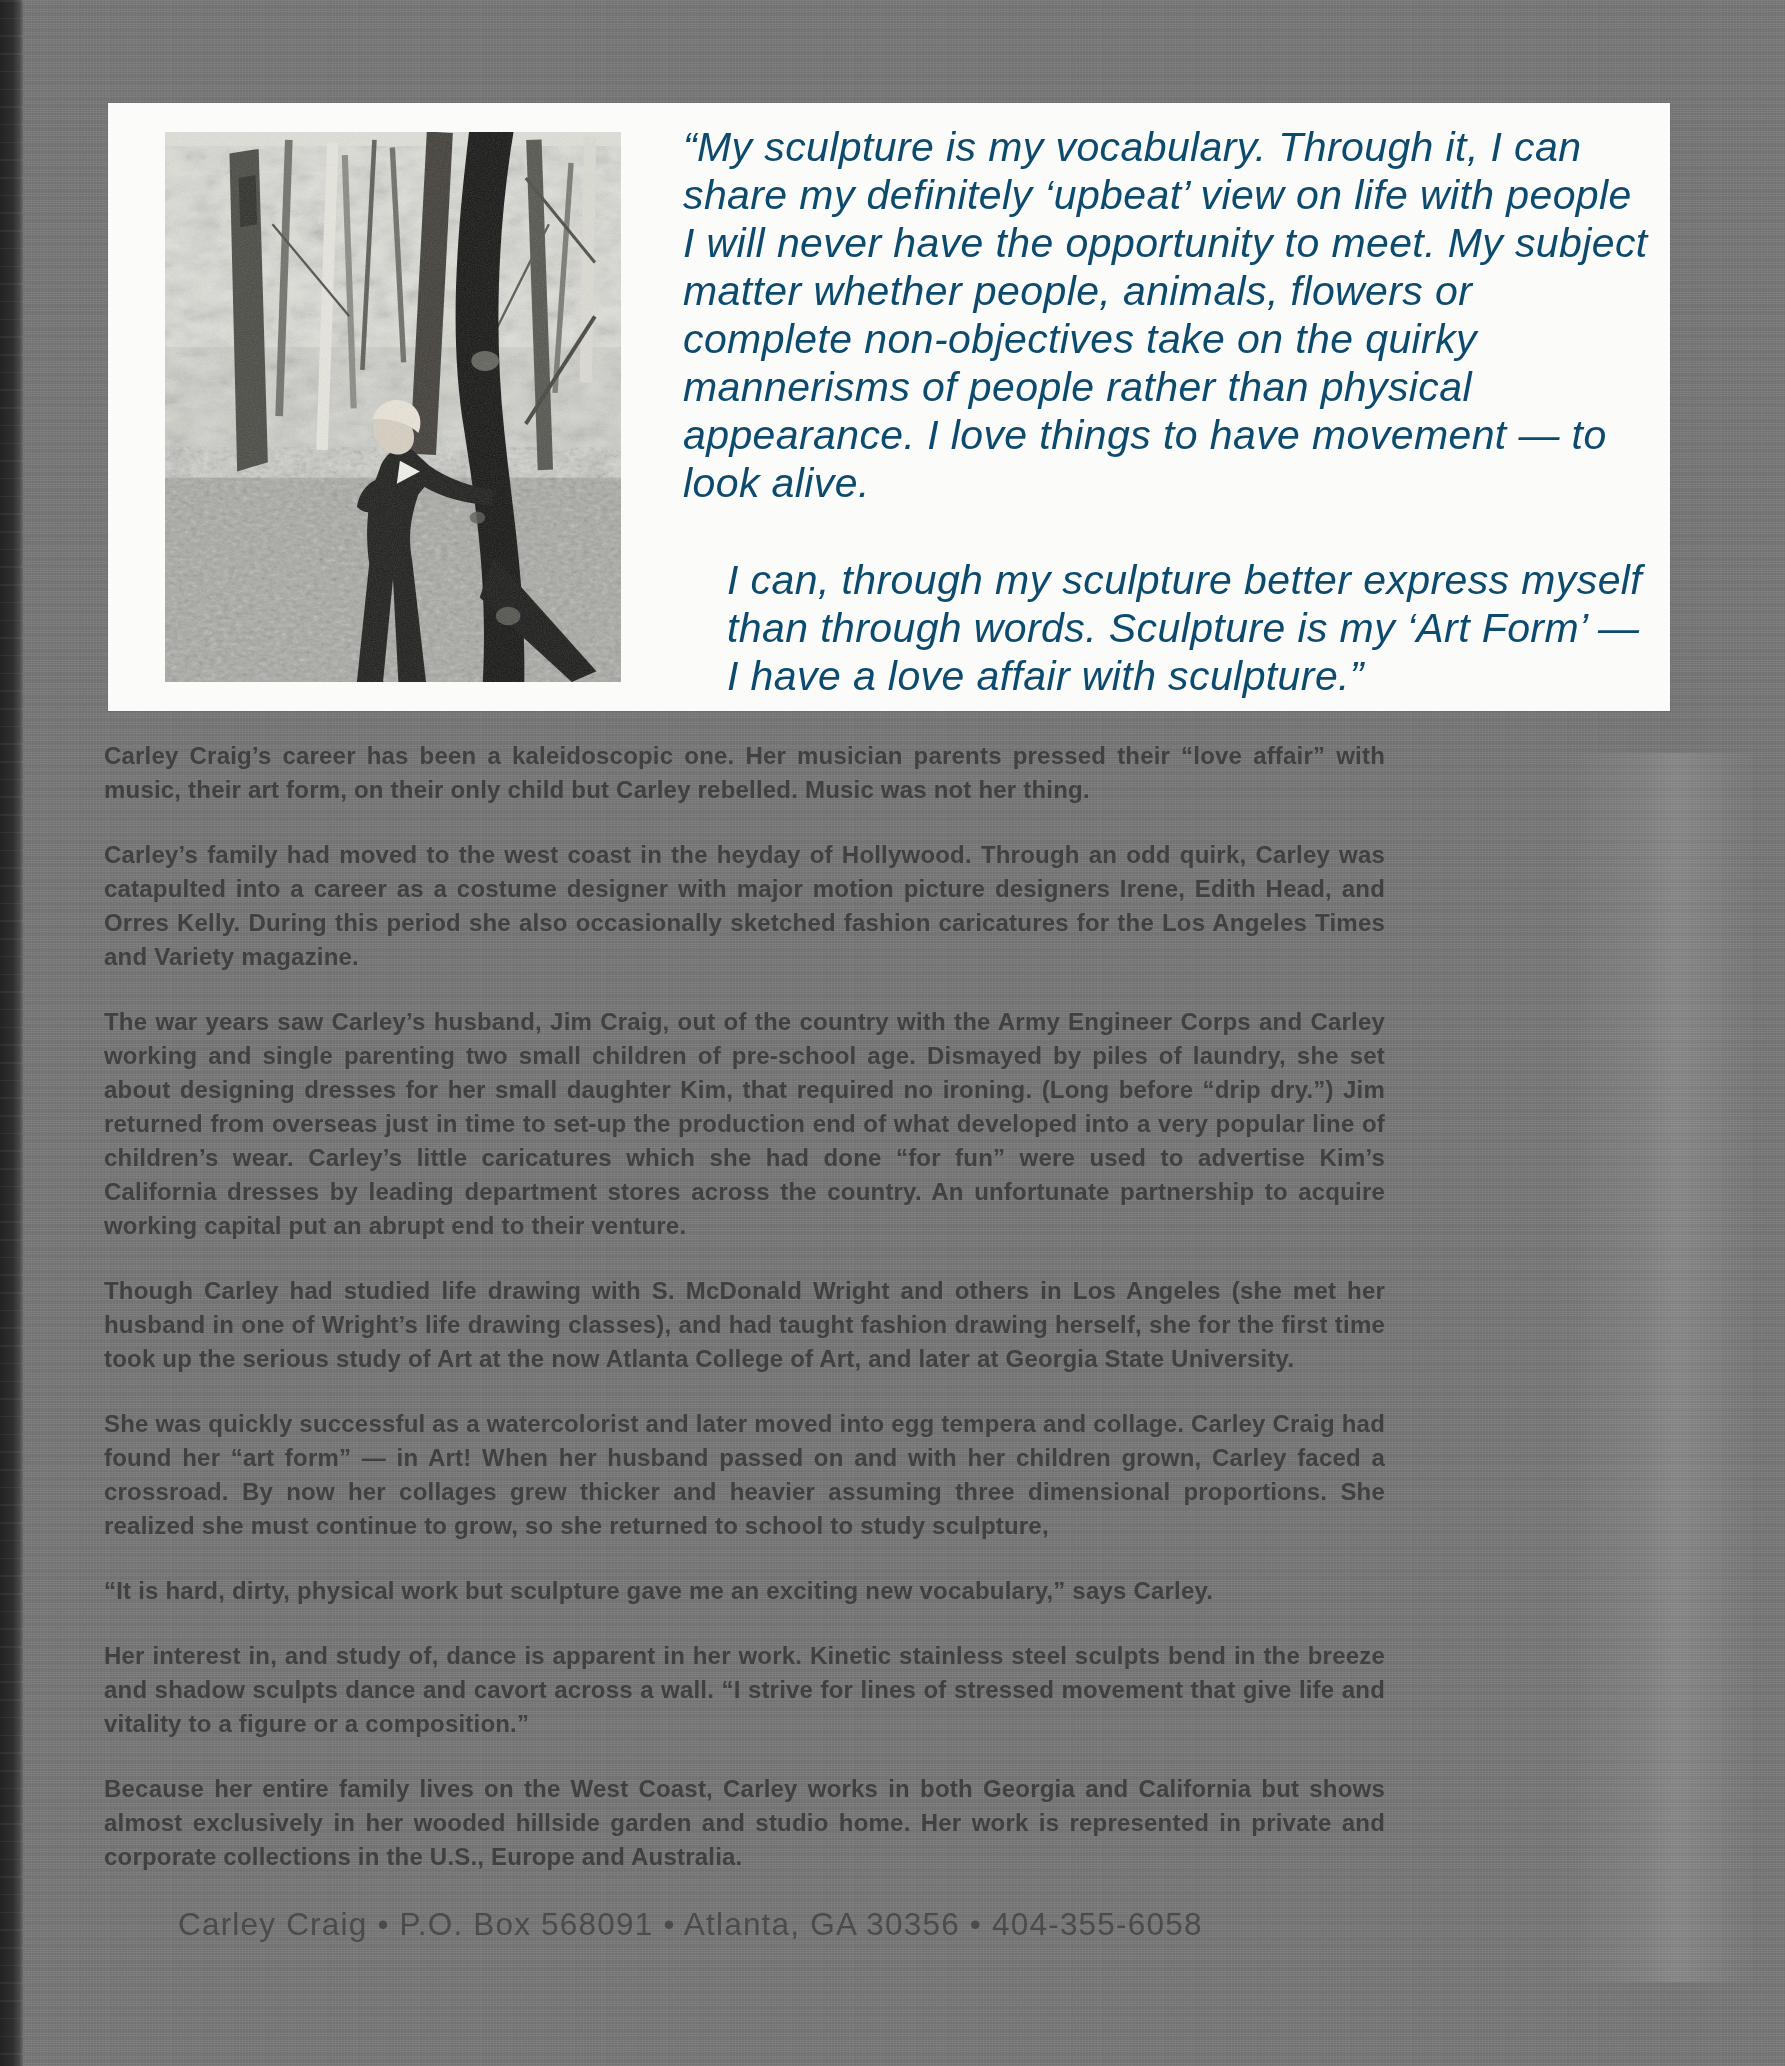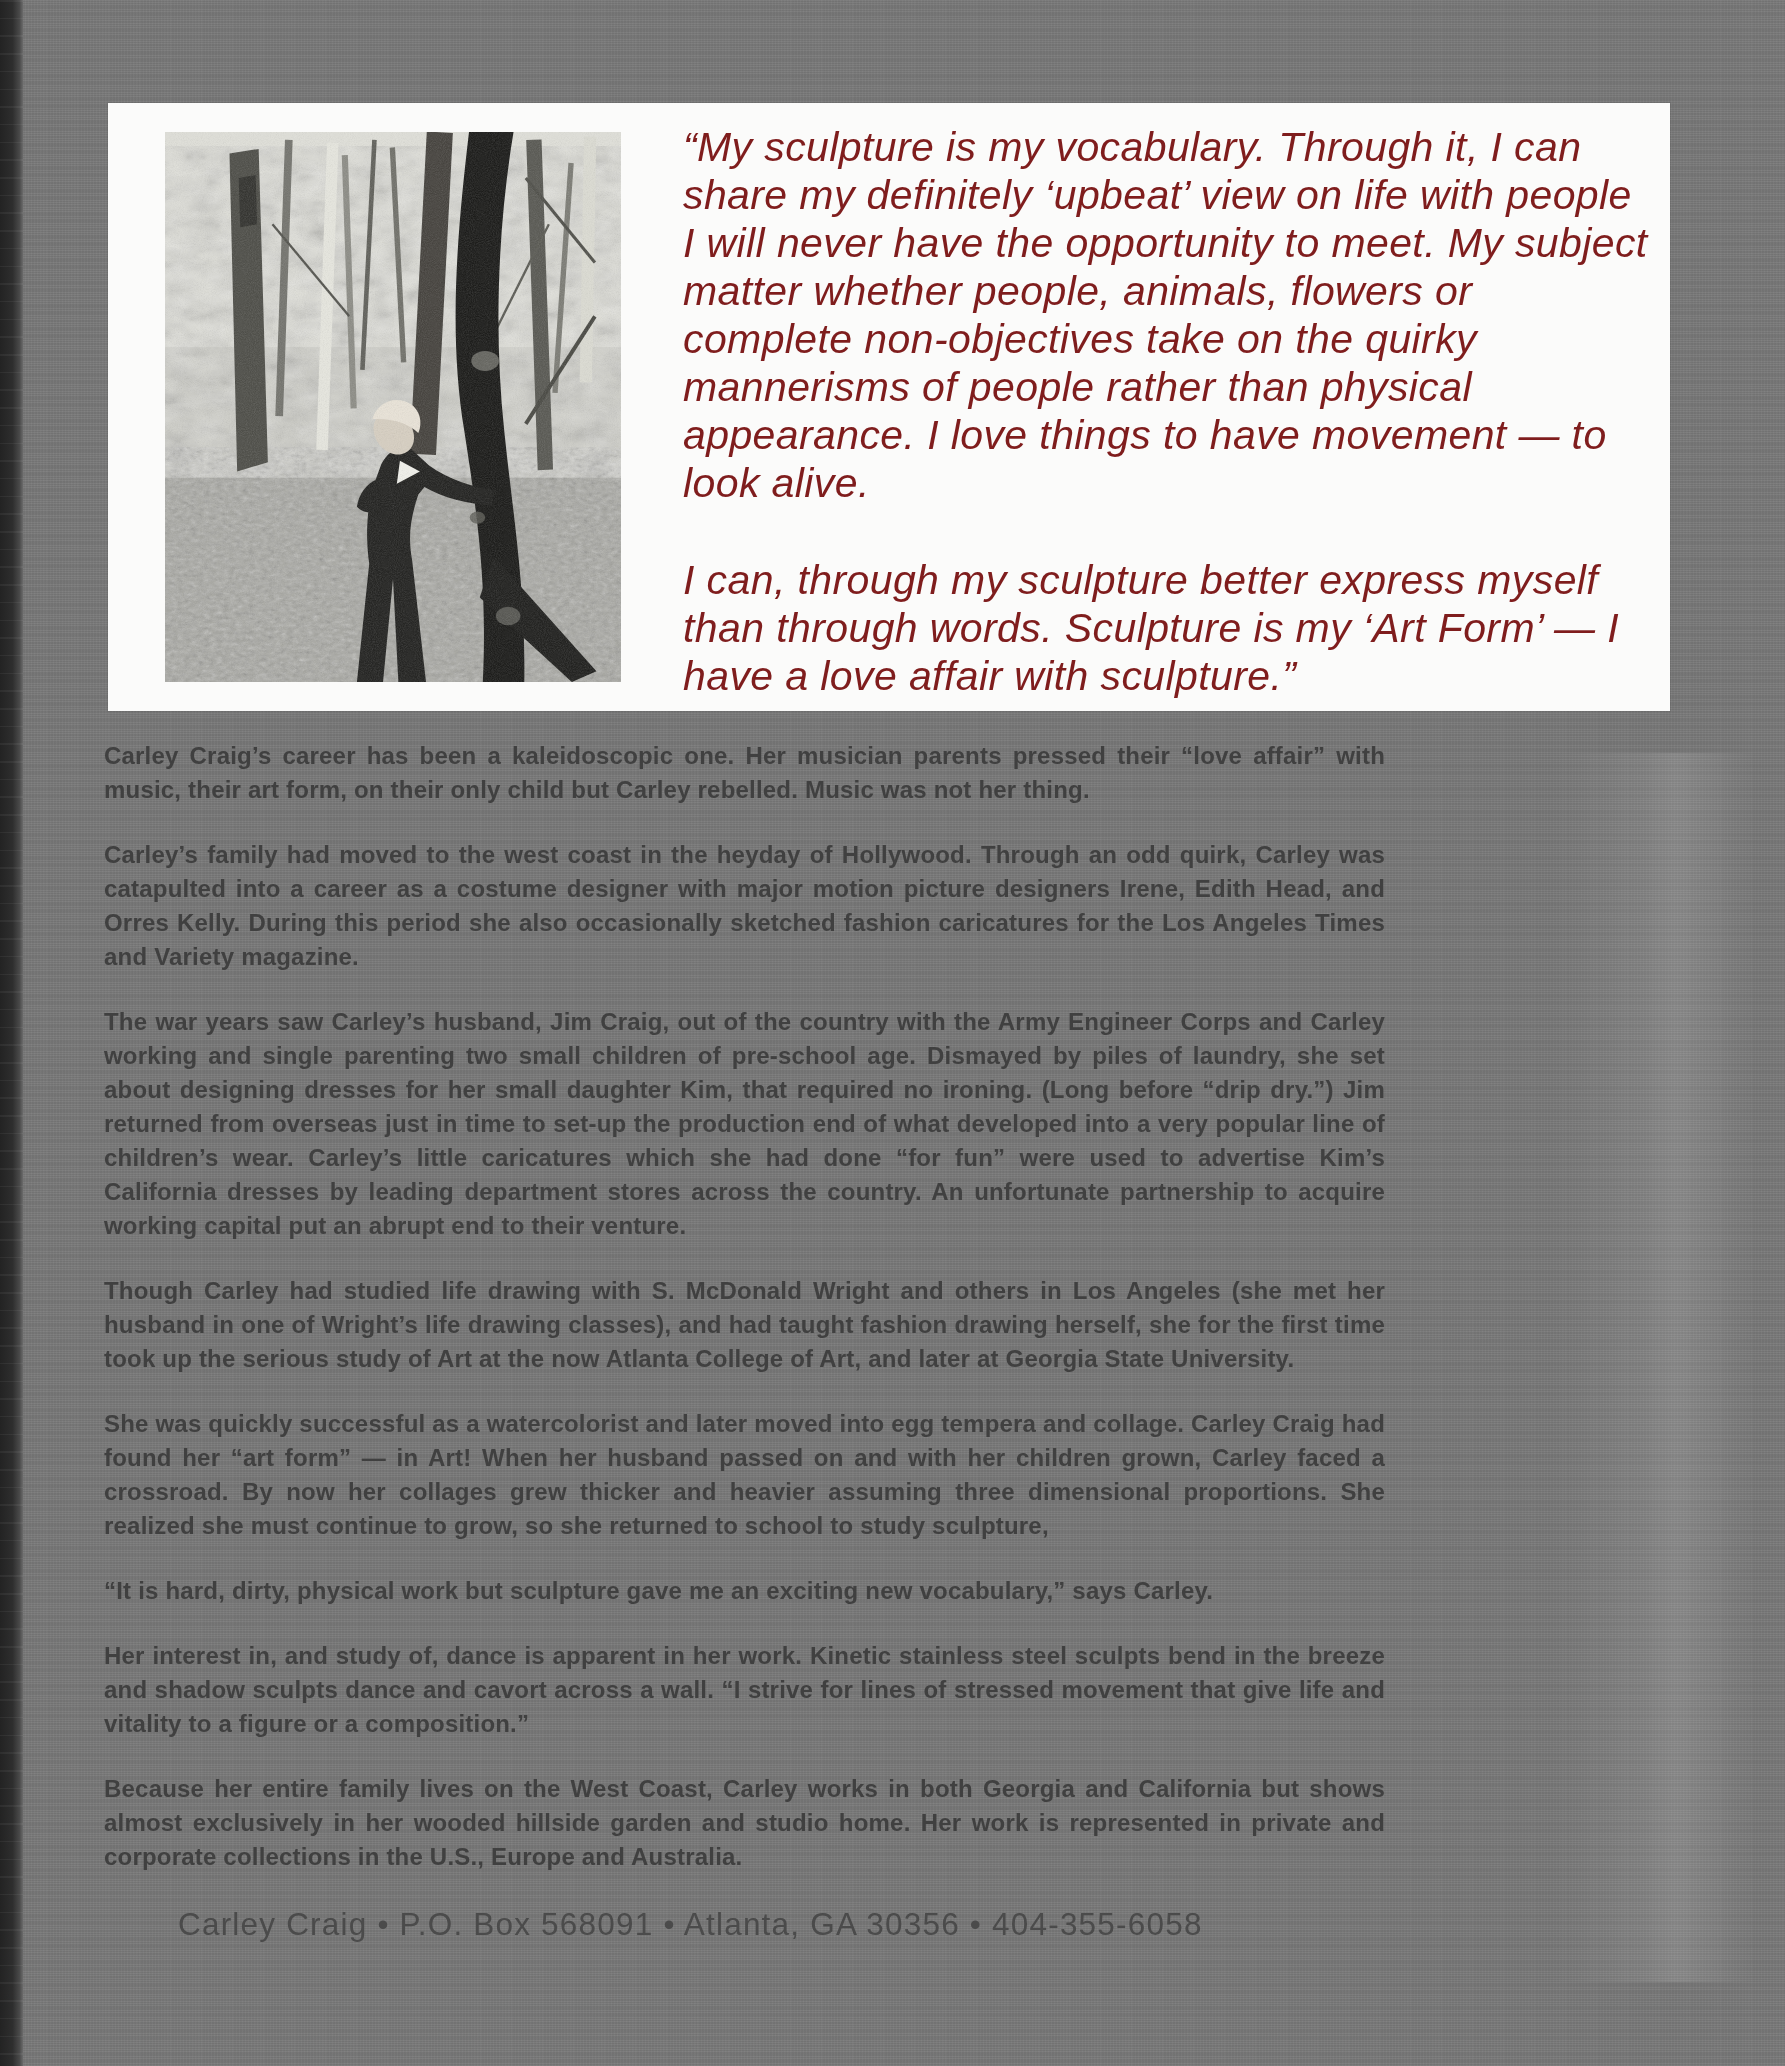--- a/index.html
+++ b/index.html
@@ -43,28 +43,28 @@
     box-shadow: 0 0 0 0.8px rgba(0,0,0,0.06);
   }
   .photo {
     position: absolute; left: 57px; top: 29px;
     width: 456px; height: 550px;
     background: #cfcfc9;
     overflow: hidden;
   }
   .quote {
     position: absolute; left: 575px; top: 20px; width: 969px;
-    color: #7f1d1d;
+    color: #0c4a6e;
     font-style: italic;
     font-size: 41px;
     line-height: 48px;
     letter-spacing: 0.4px;
   }
   .quote p { margin: 0; }
-  .quote p + p { margin-top: 49px; }
+  .quote p + p { margin-top: 49px; margin-left: 44px; }
   
   .bio {
     position: absolute; left: 104px; top: 739px; width: 1281px;
     color: #404040;
     font-weight: 700;
     font-size: 24px;
     line-height: 34px;
     text-align: justify;
     letter-spacing: 0.2px;
   }

